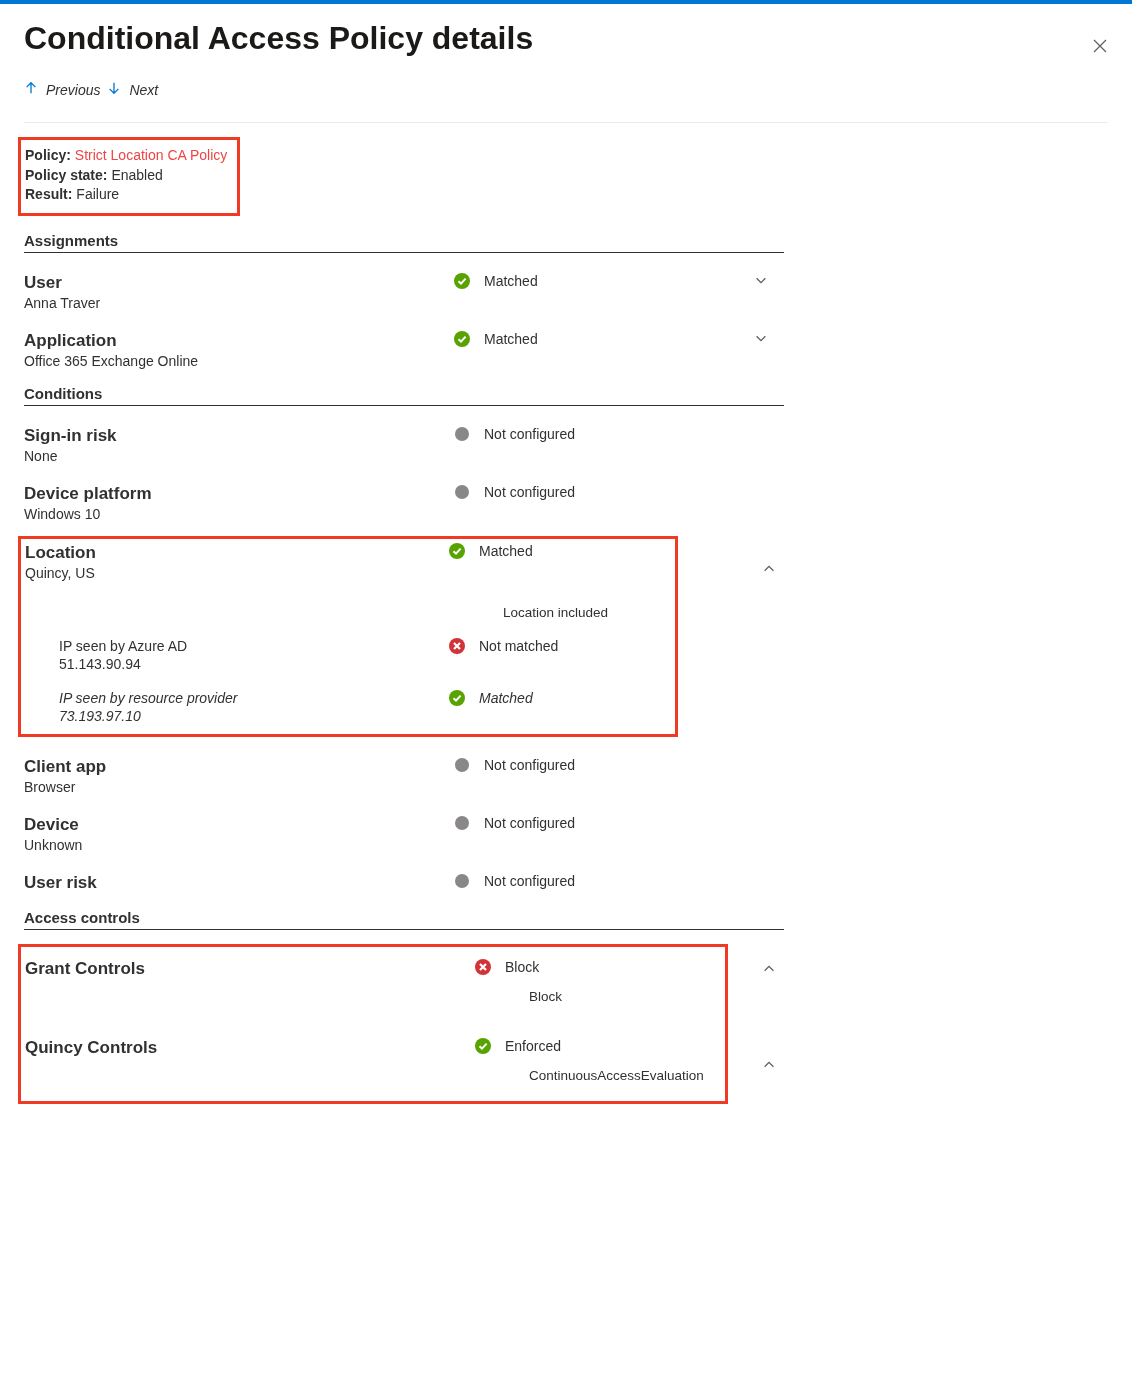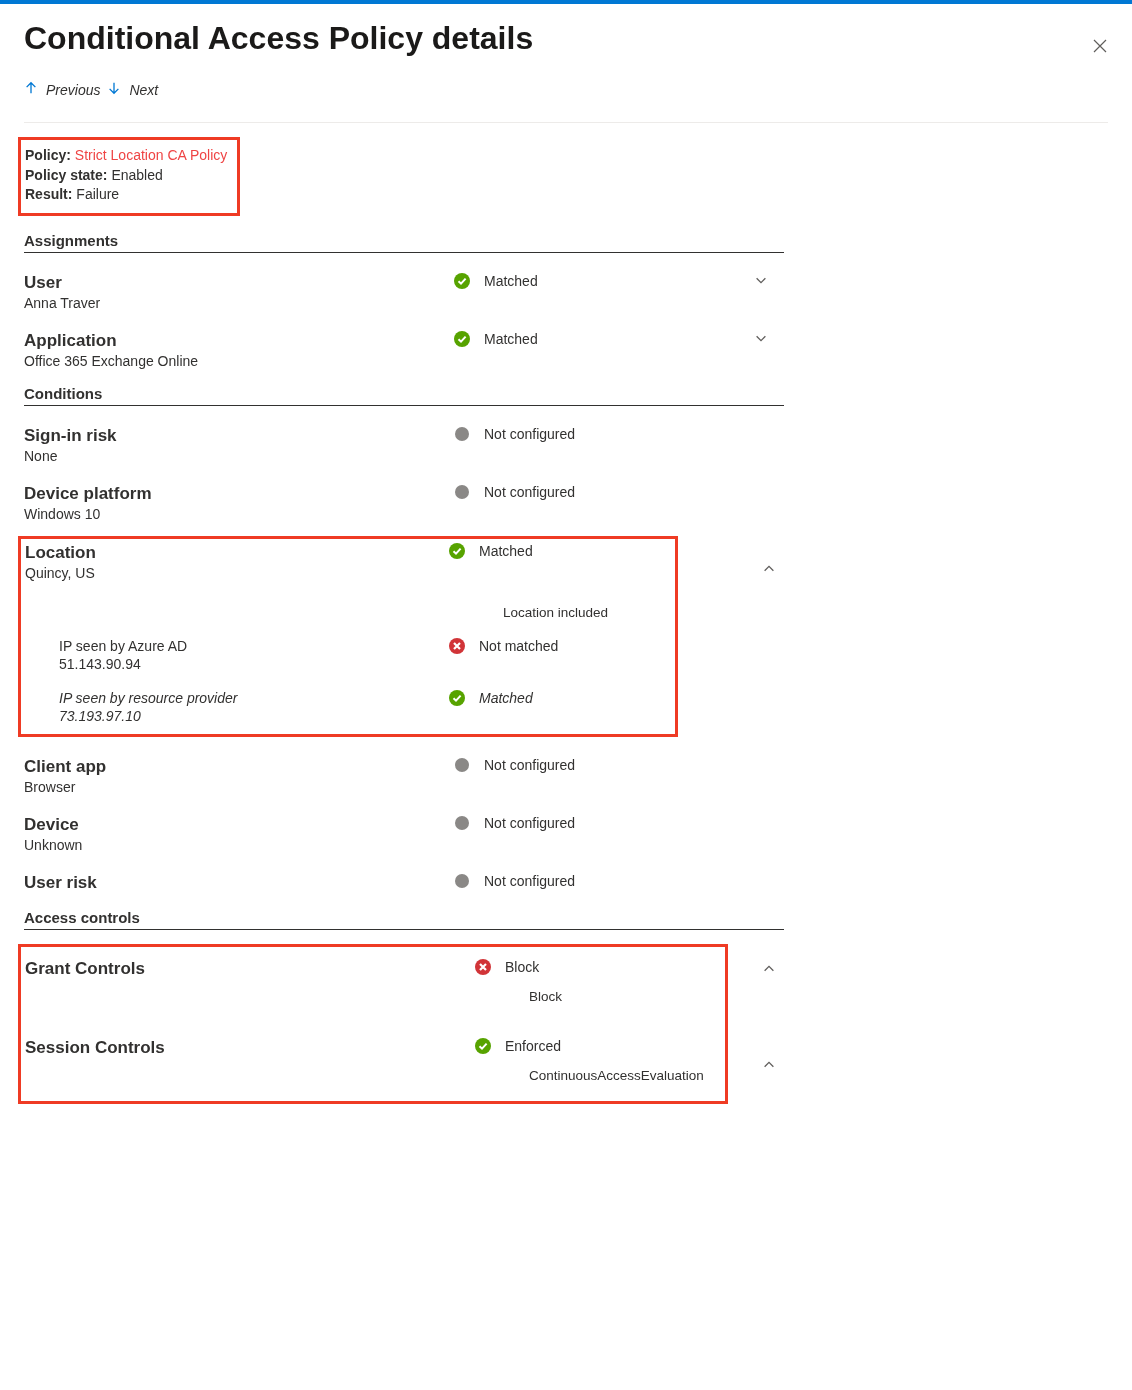--- a/index.html
+++ b/index.html
@@ -380,21 +380,21 @@
           <div class="status-text">Block</div>
         </div>
         <div class="sub-item" style="grid-template-columns: 450px 30px 1fr; margin-top:10px;">
           <div></div>
             <div></div>
           <div style="margin-left:24px;font-size:13.5px;">Block</div>
         </div>
 
         <div class="row" style="grid-template-columns: 450px 30px 1fr; margin-top:34px;">
           <div class="left">
-            <div class="label">Session Controls</div>
+            <div class="label">Quincy Controls</div>
           </div>
           <div class="status-icon">
             <svg viewBox="0 0 16 16">
                 <circle cx="8" cy="8" r="8" fill="#57a300"></circle>
                 <path d="M4.5 8.2 L7 10.6 L11.6 5.6" stroke="#fff" stroke-width="2" fill="none"></path>
               </svg>
           </div>
           <div class="status-text">Enforced</div>
         </div>
         <div class="sub-item" style="grid-template-columns: 450px 30px 1fr; margin-top:10px;">

